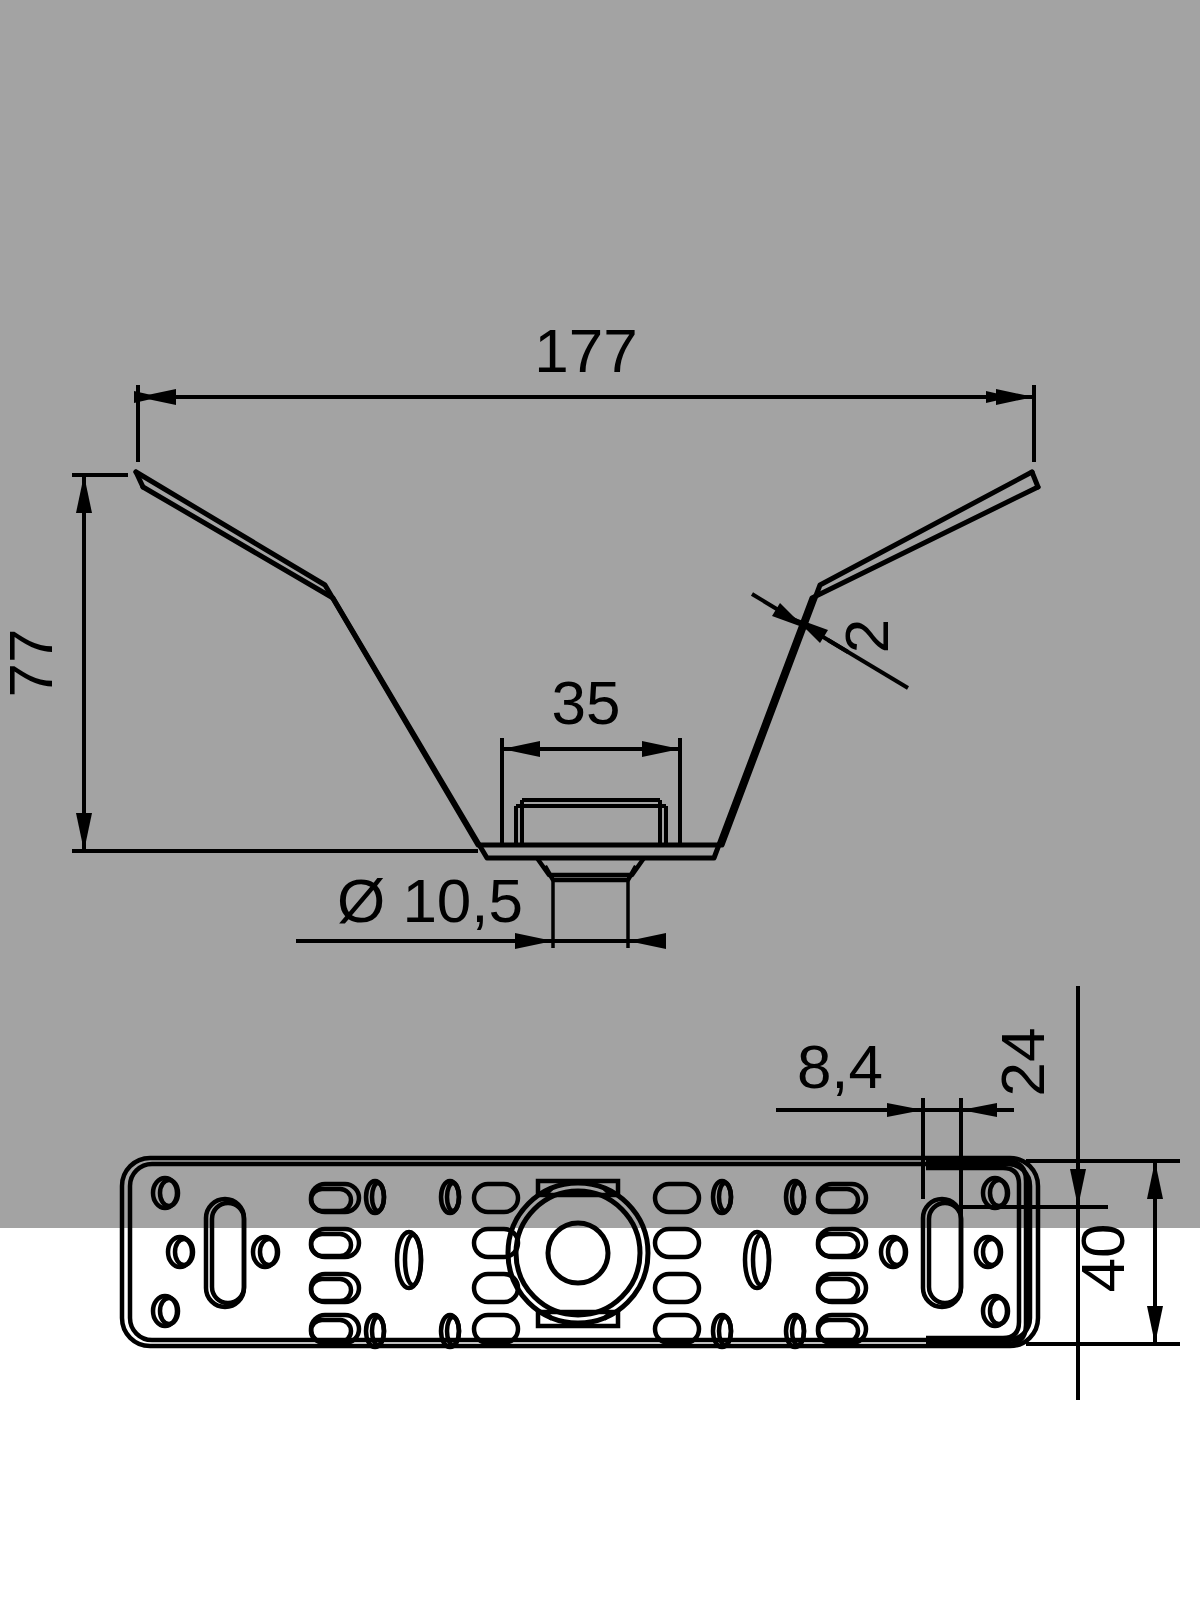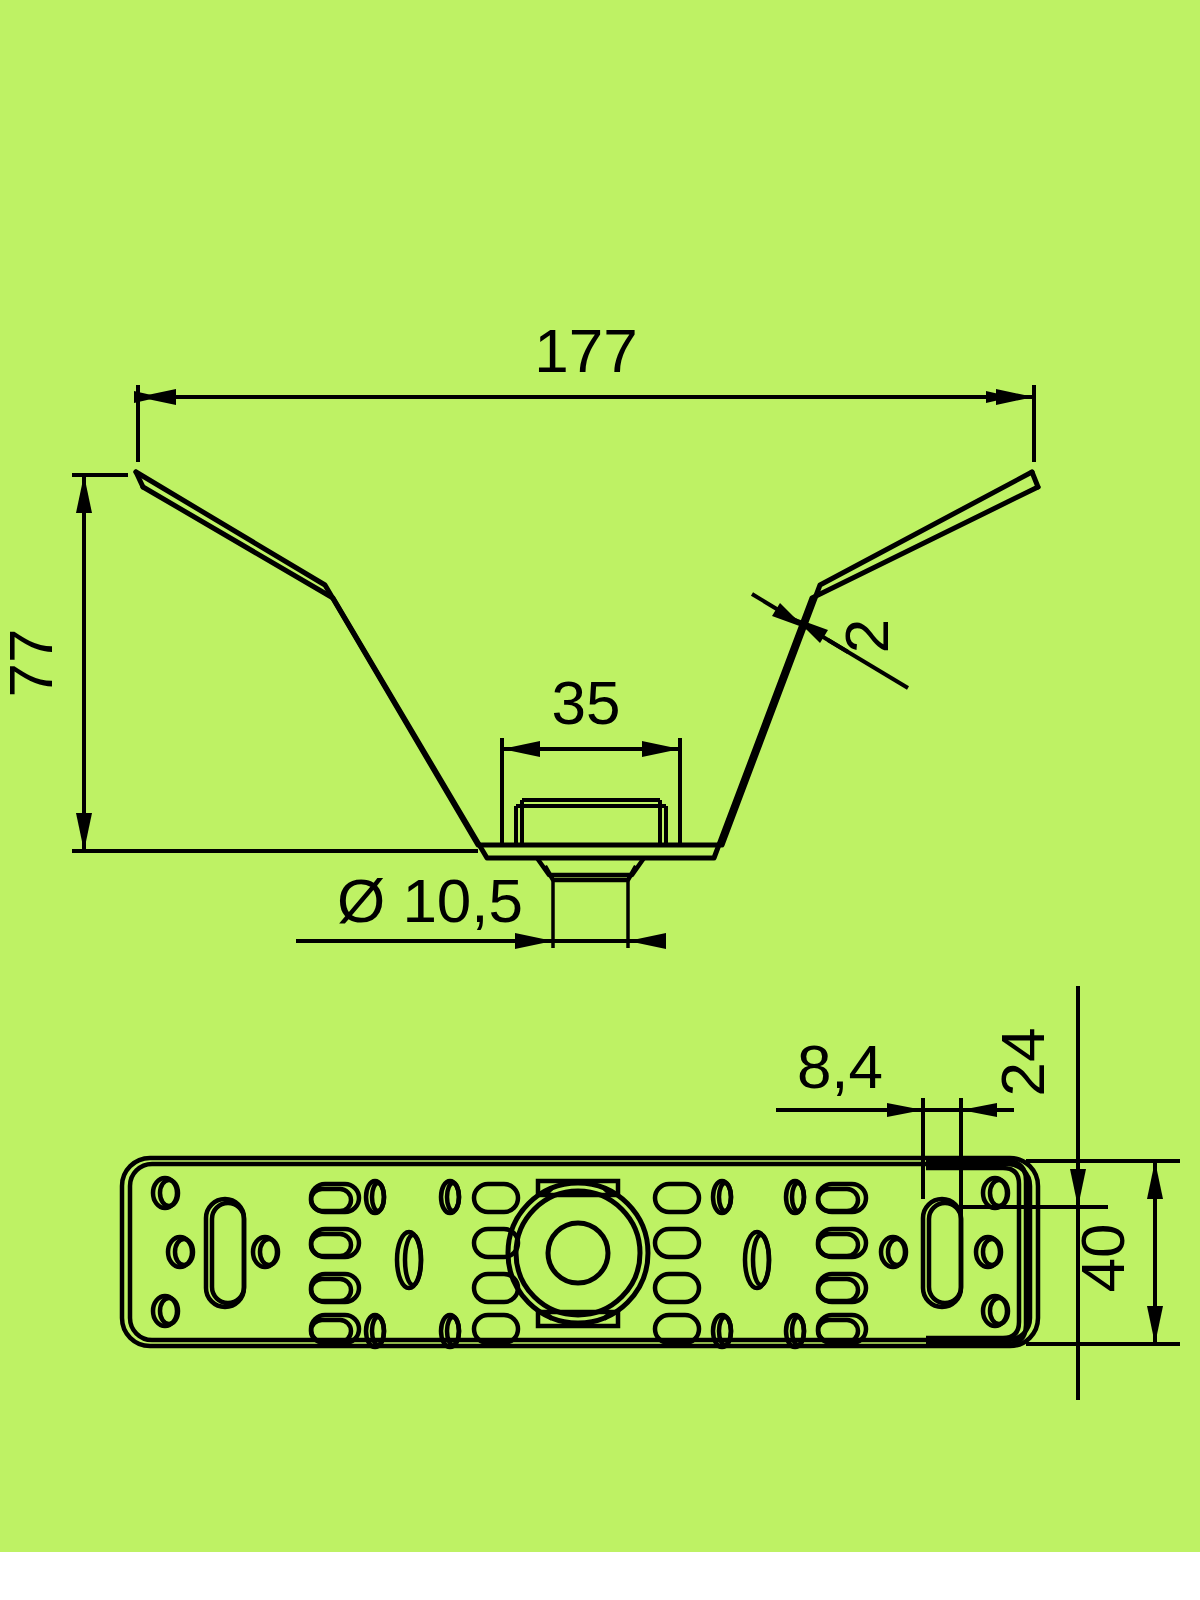--- a/index.html
+++ b/index.html
@@ -9,22 +9,22 @@
   }
   body {
     width: 1200px;
     height: 1600px;
     font-family: "Liberation Sans", sans-serif;
     overflow: hidden;
   }
   #drawing-root {
     position: relative;
     width: 1200px;
-    height: 1552px;
-    background: #bef264;
+    height: 1228px;
+    background: #a3a3a3;
   }
   svg.cad {
     display: block;
     width: 1200px;
     height: 1600px;
   }
   .dimtext {
     font-family: "Liberation Sans", sans-serif;
     font-size: 62px;
     fill: #000000;

